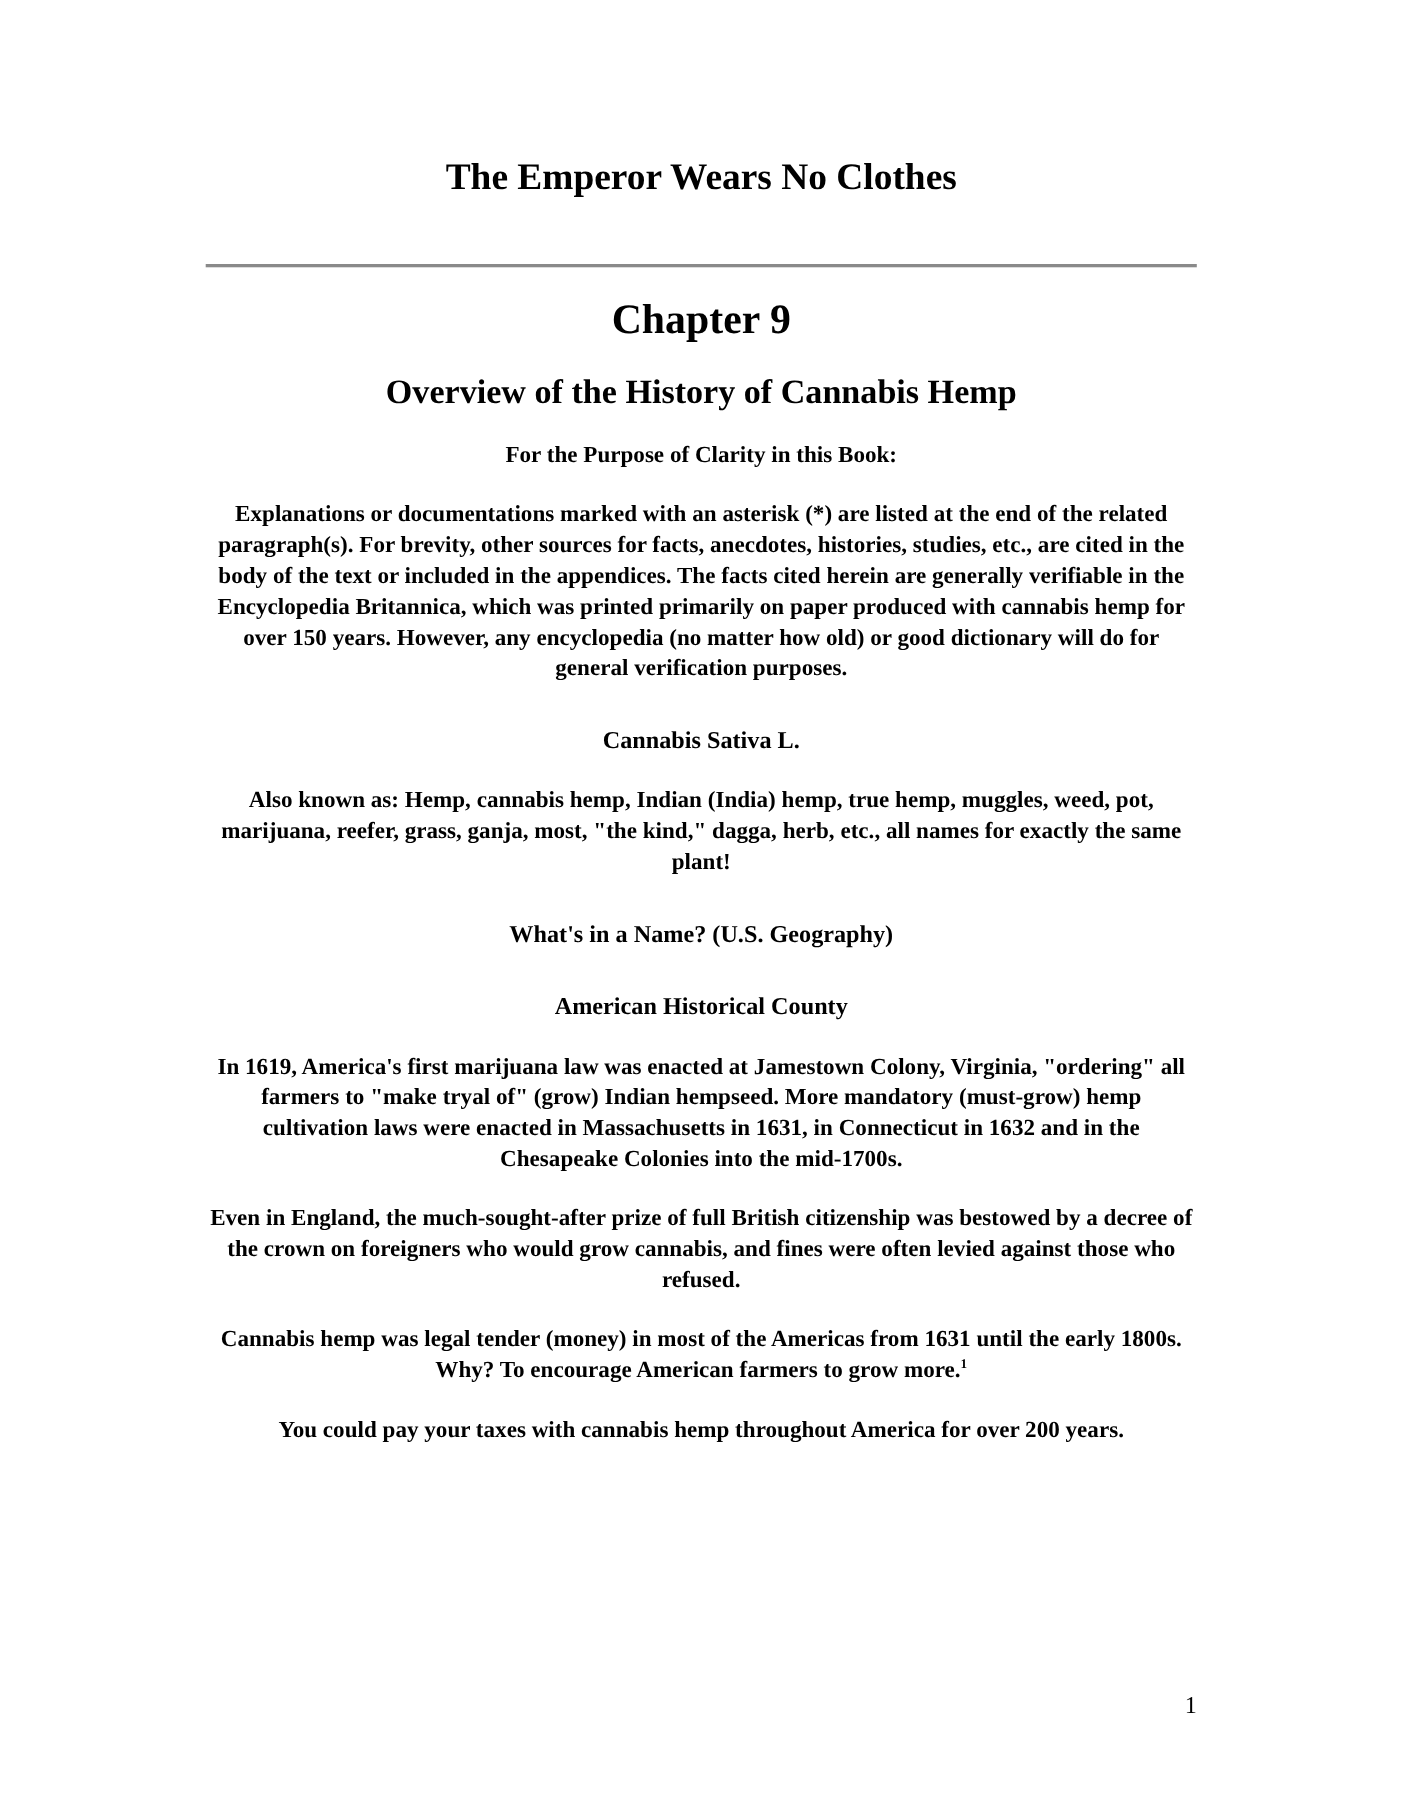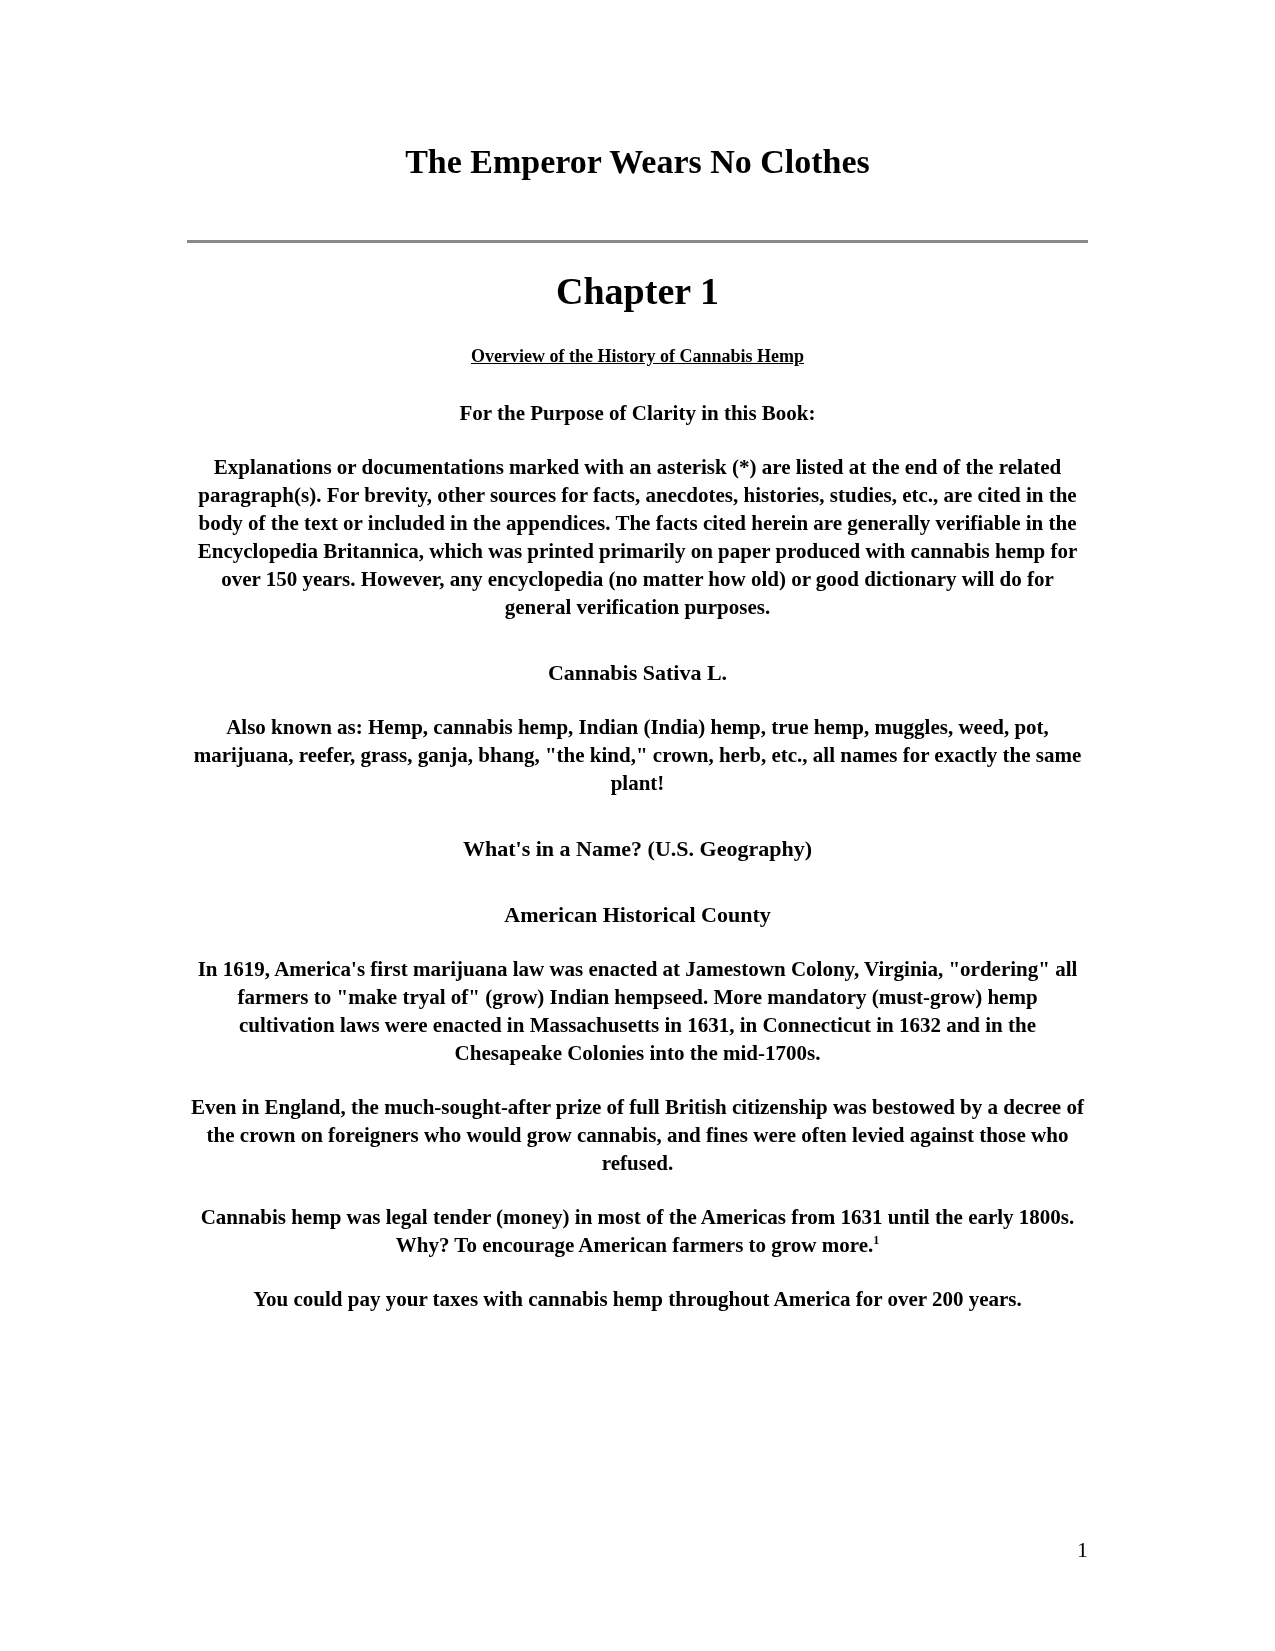--- a/index.html
+++ b/index.html
@@ -35,25 +35,24 @@
     border: none;
     margin: 58px 0 0 0;
   }
   .chapter-heading {
     font-size: 38px;
     line-height: 48px;
     font-weight: bold;
     margin: 24px 0 0 0;
   }
   .chapter-subtitle {
-    font-size: 18px;
+    font-size: 31px;
     line-height: 34px;
     font-weight: bold;
     margin: 24px 0 0 0;
-    text-decoration: underline;
   }
   .body-text {
     font-size: 21px;
     line-height: 28px;
     font-weight: bold;
     margin: 26px 0 0 0;
   }
   .section-heading {
     font-size: 22px;
     line-height: 28px;
@@ -78,31 +77,31 @@
 </head>
 <body>
 
 <div class="page">
   <div class="content">
 
     <h1 class="book-title">The Emperor Wears No Clothes</h1>
 
     <div class="rule"></div>
 
-    <h2 class="chapter-heading">Chapter 1</h2>
+    <h2 class="chapter-heading">Chapter 9</h2>
 
     <h3 class="chapter-subtitle">Overview of the History of Cannabis Hemp</h3>
 
     <p class="body-text">For the Purpose of Clarity in this Book:</p>
 
     <p class="body-text">Explanations or documentations marked with an asterisk (*) are listed at the end of the related paragraph(s). For brevity, other sources for facts, anecdotes, histories, studies, etc., are cited in the body of the text or included in the appendices. The facts cited herein are generally verifiable in the Encyclopedia Britannica, which was printed primarily on paper produced with cannabis hemp for over 150 years. However, any encyclopedia (no matter how old) or good dictionary will do for general verification purposes.</p>
 
     <h4 class="section-heading">Cannabis Sativa L.</h4>
 
-    <p class="body-text">Also known as: Hemp, cannabis hemp, Indian (India) hemp, true hemp, muggles, weed, pot, marijuana, reefer, grass, ganja, bhang, "the kind," crown, herb, etc., all names for exactly the same plant!</p>
+    <p class="body-text">Also known as: Hemp, cannabis hemp, Indian (India) hemp, true hemp, muggles, weed, pot, marijuana, reefer, grass, ganja, most, "the kind," dagga, herb, etc., all names for exactly the same plant!</p>
 
     <h4 class="section-heading">What's in a Name? (U.S. Geography)</h4>
 
 
     <h4 class="section-heading">American Historical County</h4>
 
     <p class="body-text">In 1619, America's first marijuana law was enacted at Jamestown Colony, Virginia, "ordering" all farmers to "make tryal of" (grow) Indian hempseed. More mandatory (must-grow) hemp cultivation laws were enacted in Massachusetts in 1631, in Connecticut in 1632 and in the Chesapeake Colonies into the mid-1700s.</p>
 
     <p class="body-text">Even in England, the much-sought-after prize of full British citizenship was bestowed by a decree of the crown on foreigners who would grow cannabis, and fines were often levied against those who refused.</p>
 

